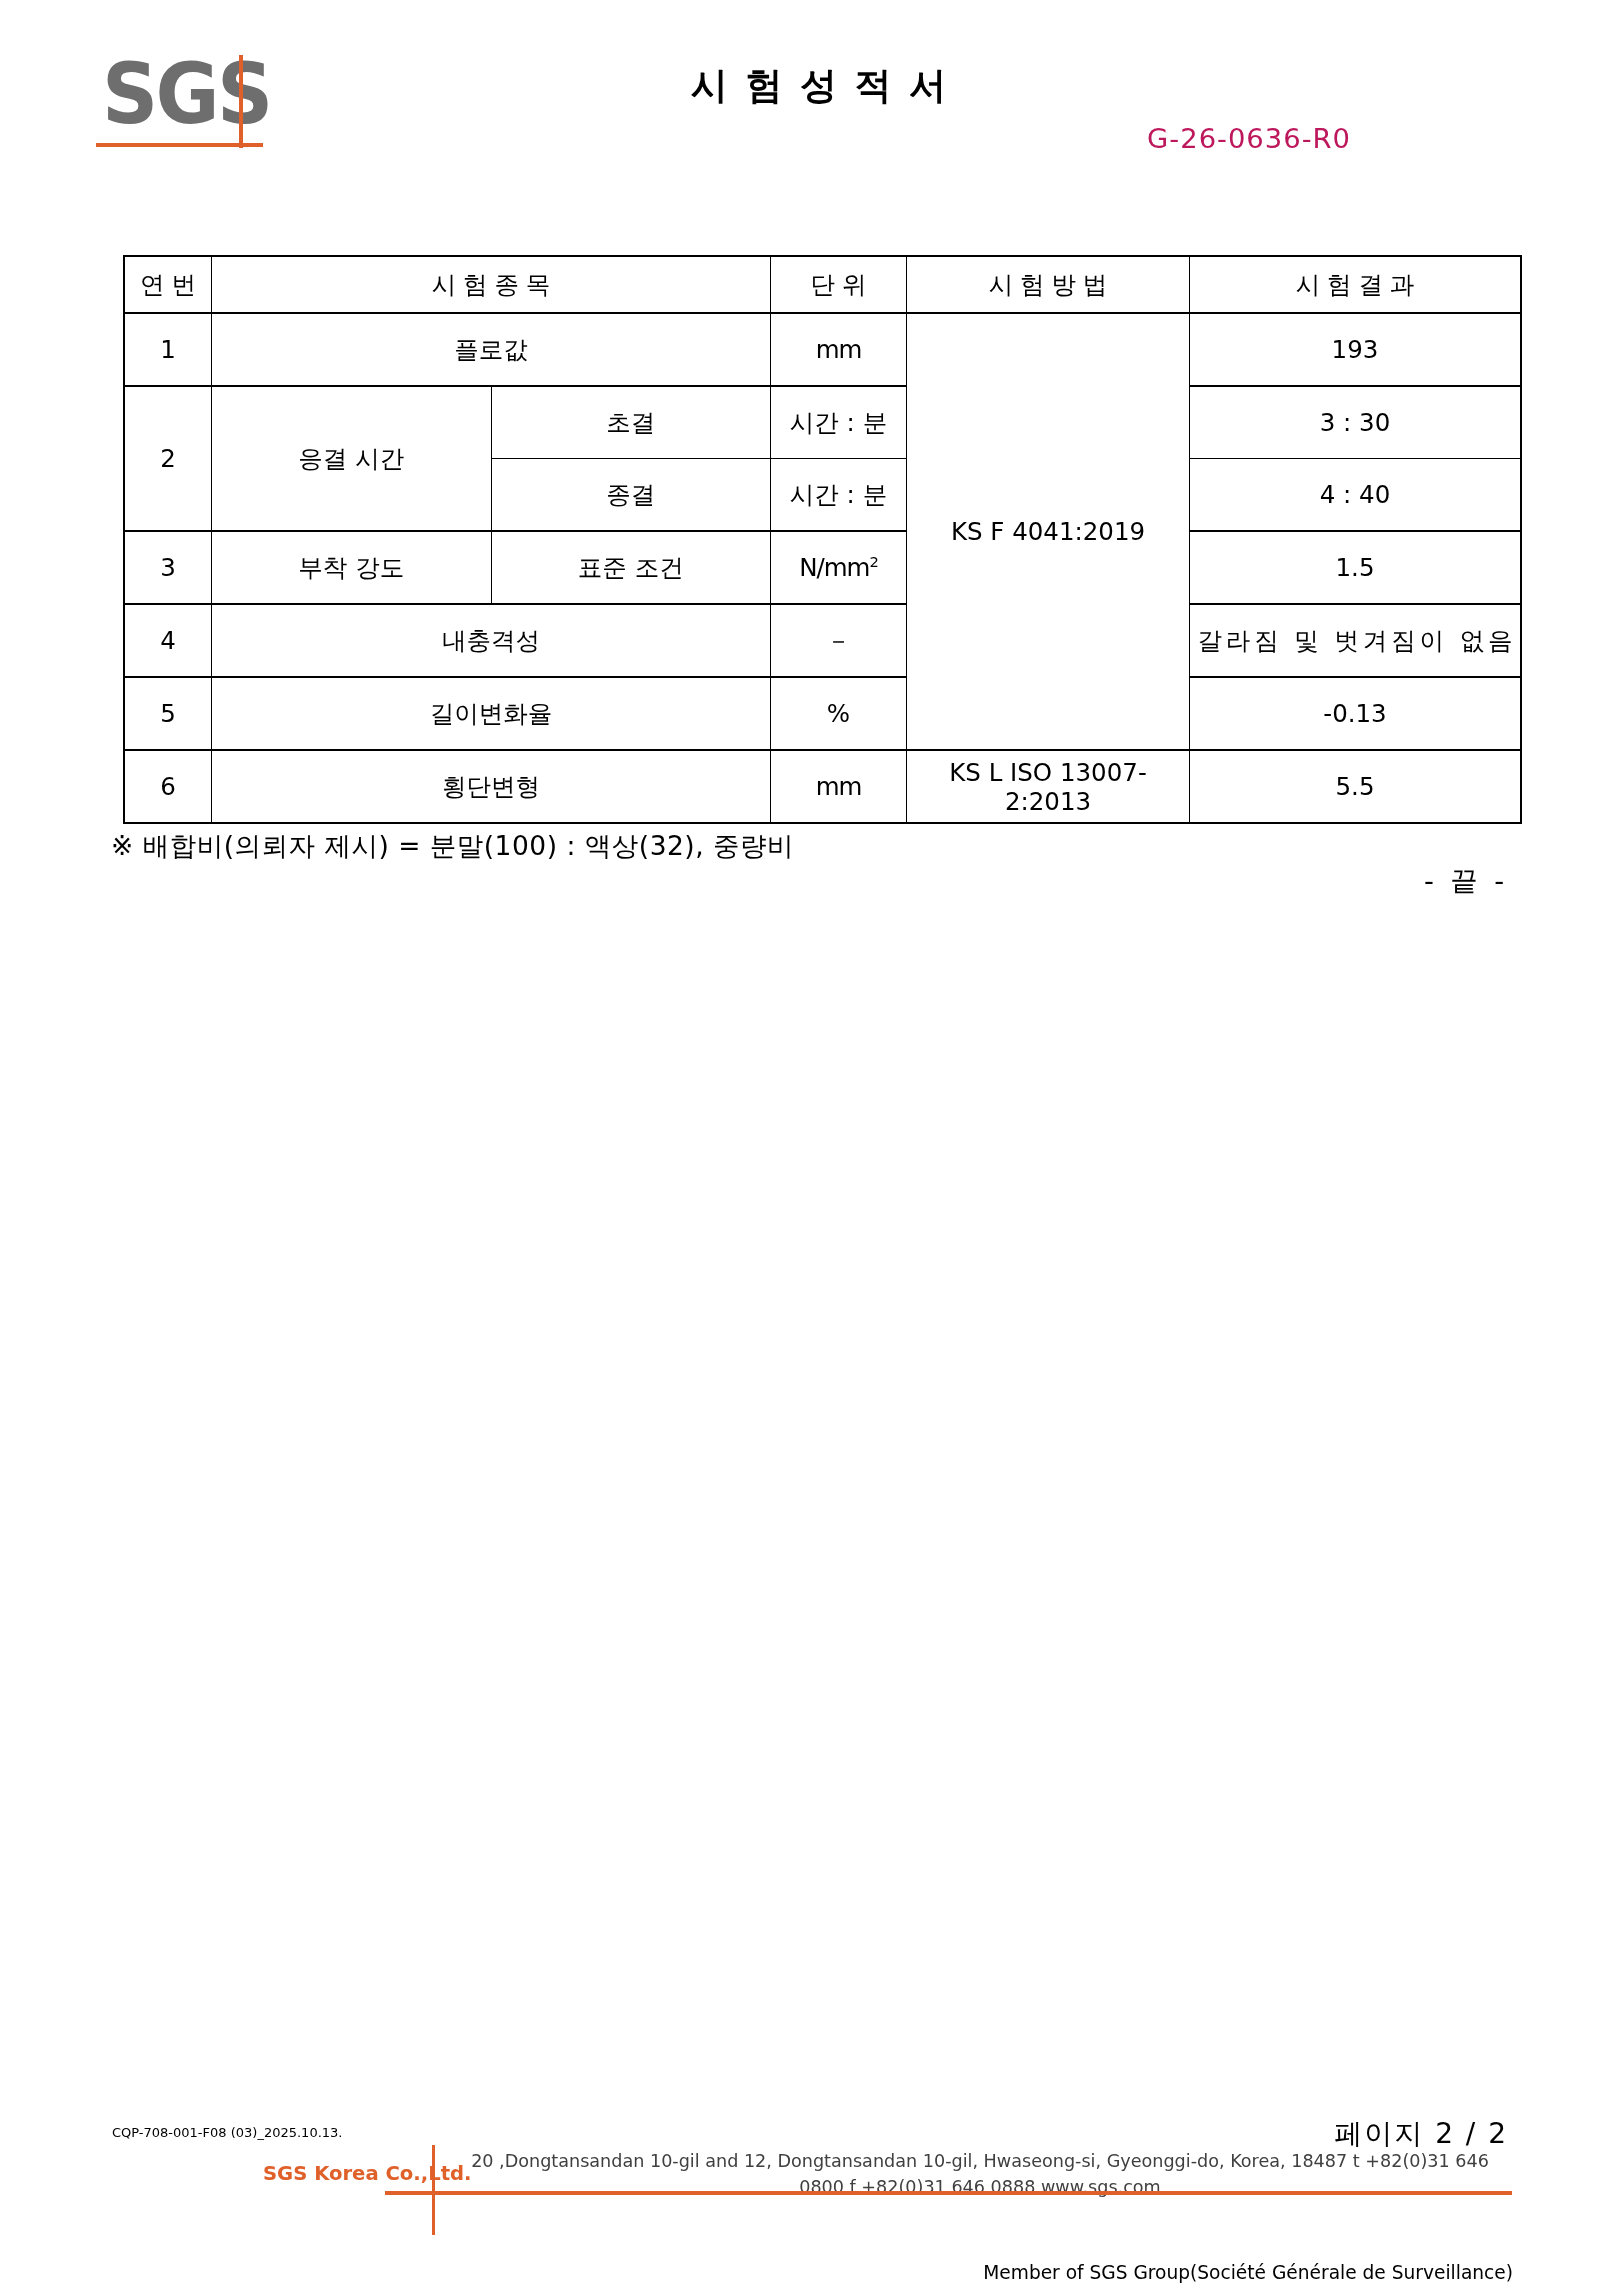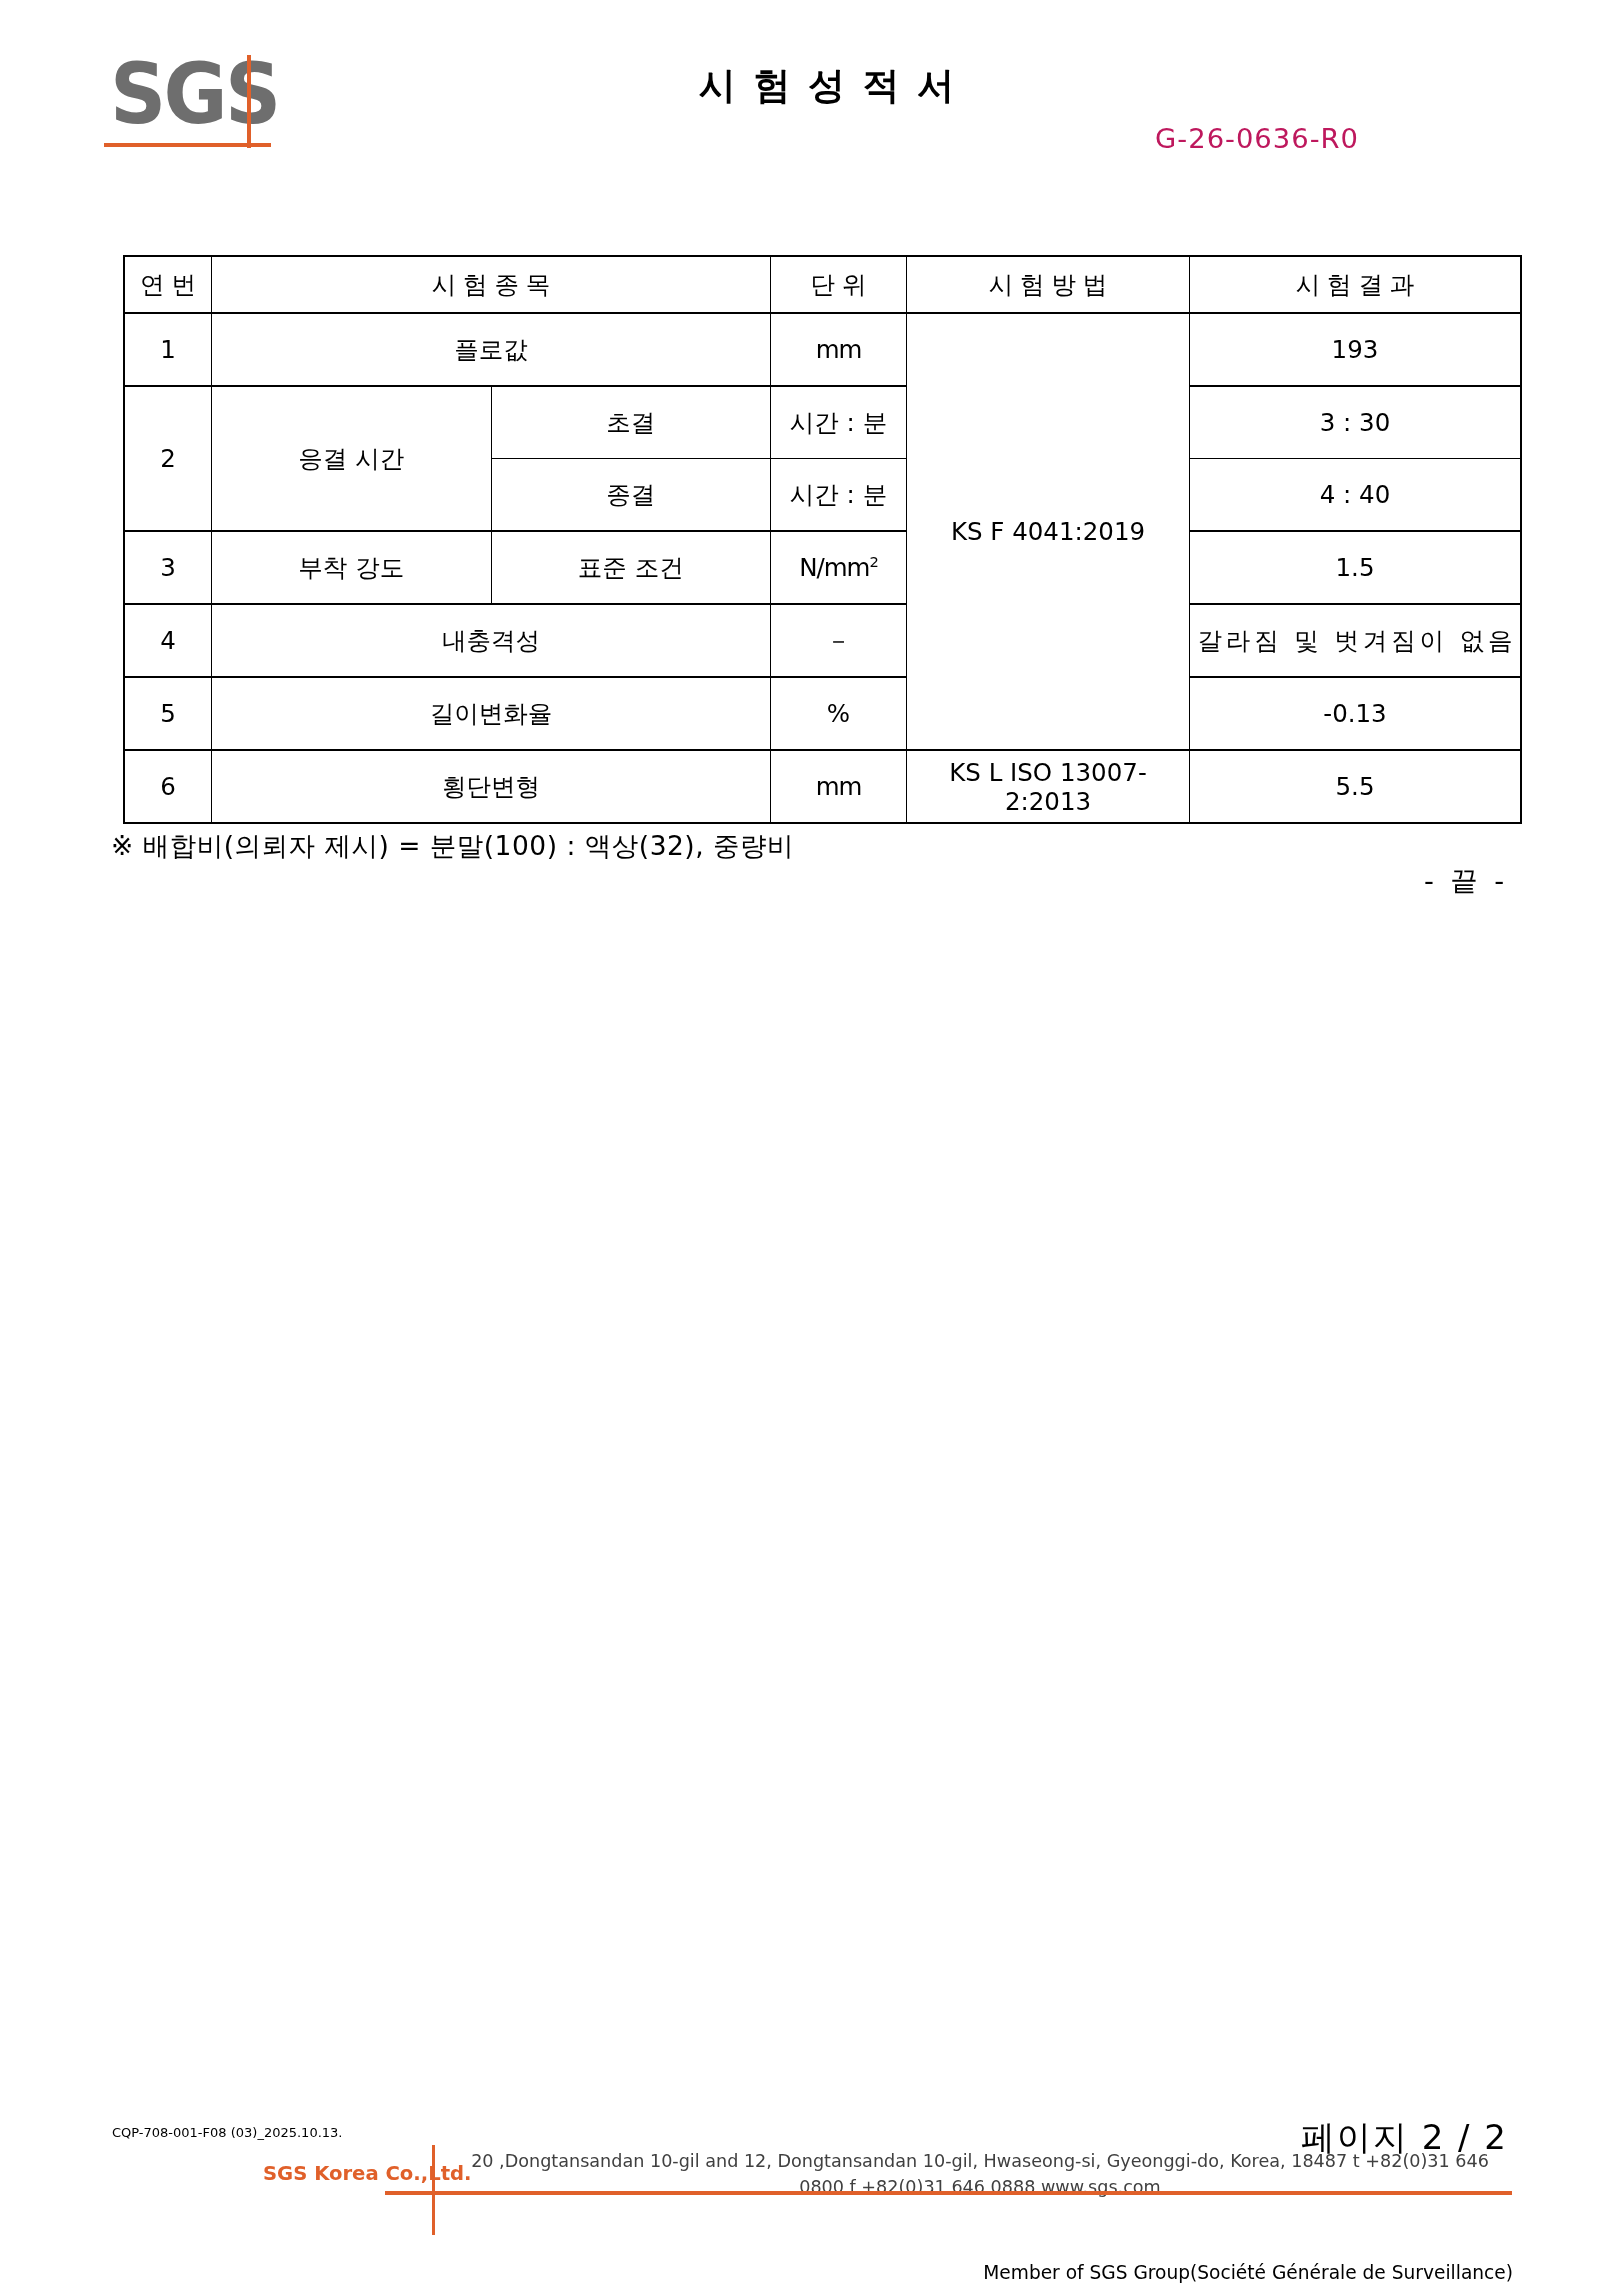--- a/index.html
+++ b/index.html
@@ -15,21 +15,21 @@
     position: relative;
     width: 1621px;
     height: 2293px;
     background: #ffffff;
     overflow: hidden;
   }
 
   
   .header {
     position: absolute;
-    left: 16px;
+    left: 8px;
     top: 0;
     width: 1470px;
     height: 211px;
   }
   .logo-wrap {
     position: absolute;
     left: 94px;
     top: 55px;
     width: 270px;
     height: 98px;
@@ -172,21 +172,21 @@
     top: 37px;
     font-size: 13px;
     font-family: "DejaVu Sans", "Liberation Sans", sans-serif;
     color: #000000;
     white-space: nowrap;
   }
   .page-no {
     position: absolute;
     right: 113px;
     top: 27.4px;
-    font-size: 34px;
+    font-size: 28px;
     letter-spacing: 2px;
     font-family: "DejaVu Sans", "Liberation Sans", sans-serif;
     color: #000000;
     white-space: nowrap;
   }
   .sgs-korea {
     position: absolute;
     left: 263px;
     top: 74px;
     font-size: 19.6px;

